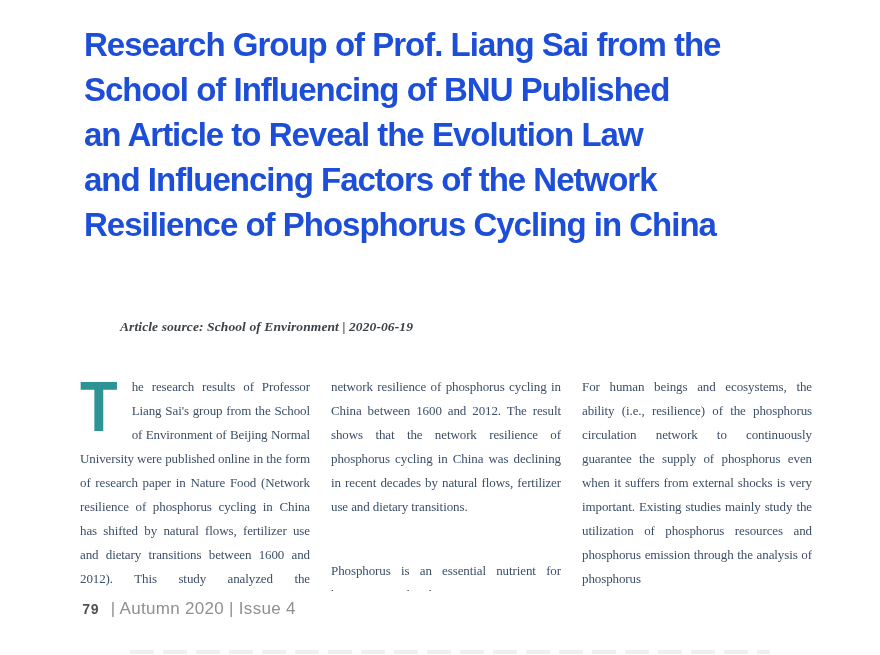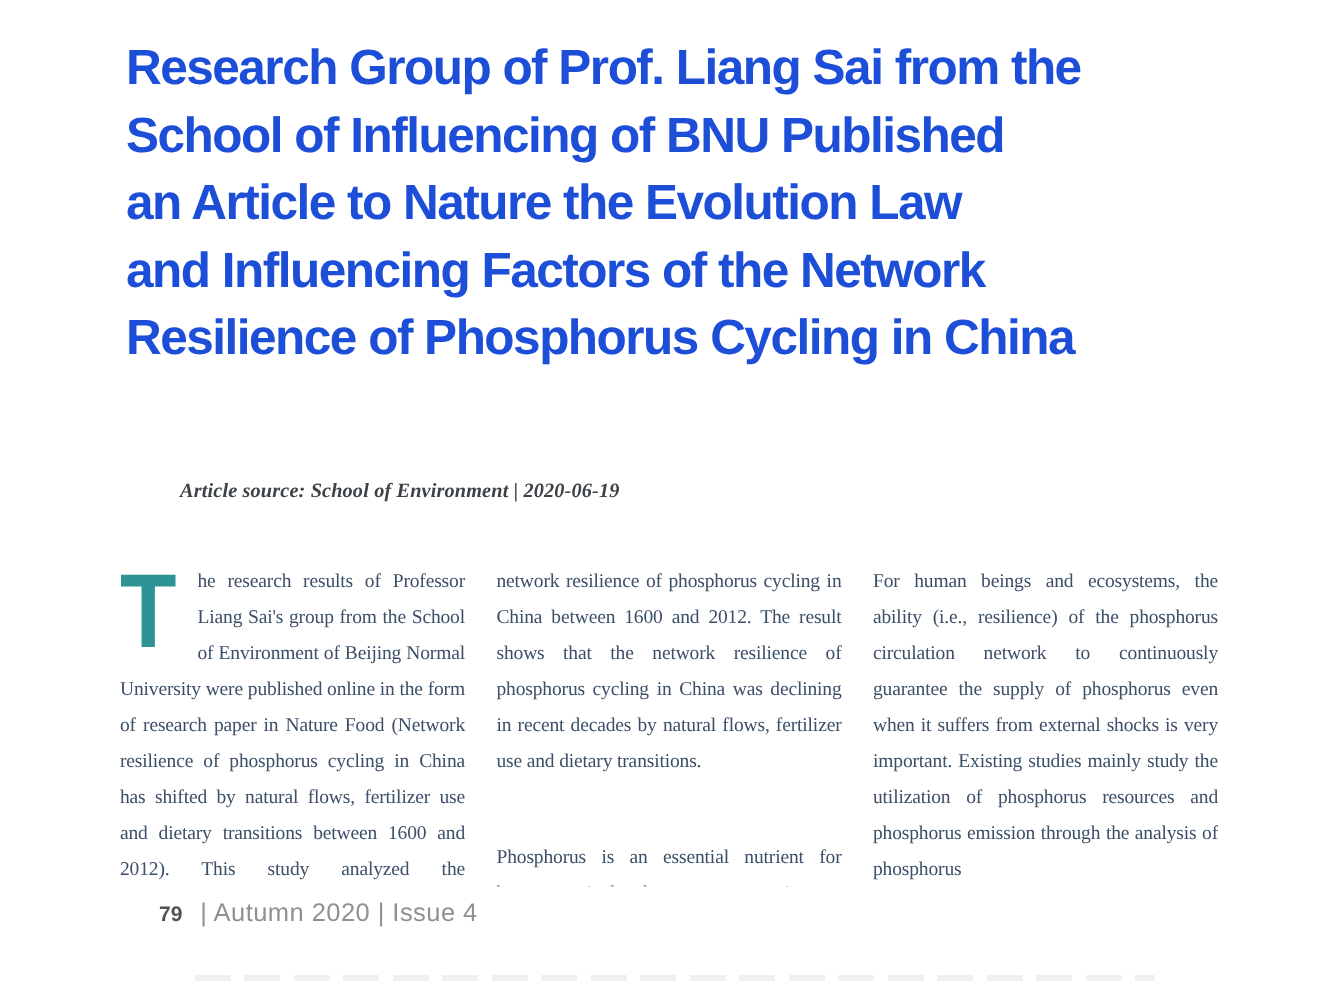--- a/index.html
+++ b/index.html
@@ -75,25 +75,24 @@
   }
   
   .footer {
     position: absolute;
     left: 82px; top: 599px;
     display: flex;
     align-items: baseline;
     gap: 12px;
   }
   .page-number {
-    font-family: Liberation Sans, sans-serif;
+    font-family: Liberation Mono, monospace;
     font-weight: bold;
     font-size: 14px;
     color: #4d5357;
-    margin-left: 24px;
   }
   .footer-meta {
     font-family: "Liberation Sans", sans-serif;
     font-size: 17px;
     color: #8d9194;
     letter-spacing: 0.3px;
   }
   
   .edge-strip {
     position: absolute;
@@ -108,21 +107,21 @@
   }
 </style>
 </head>
 <body>
 
 <div class="page">
 
   <div class="title-block">
     <div class="title-line">Research Group of Prof. Liang Sai from the</div>
     <div class="title-line">School of Influencing of BNU Published</div>
-    <div class="title-line">an Article to Nature the Evolution Law</div>
+    <div class="title-line">an Article to Reveal the Evolution Law</div>
     <div class="title-line">and Influencing Factors of the Network</div>
     <div class="title-line">Resilience of Phosphorus Cycling in China</div>
   </div>
 
   <div class="source-line">Article source: School of Environment | 2020-06-19</div>
 
   <div class="columns">
     <div class="col">
       <p class="force-justify">
         <span class="dropcap">T</span><span>he research results of Professor Liang Sai's group from the School of Environment of Beijing Normal University were published online in the form of research paper in Nature Food (Network resilience of phosphorus cycling in China has shifted by natural flows, fertilizer use and dietary transitions between 1600 and 2012). This study analyzed the</span>

